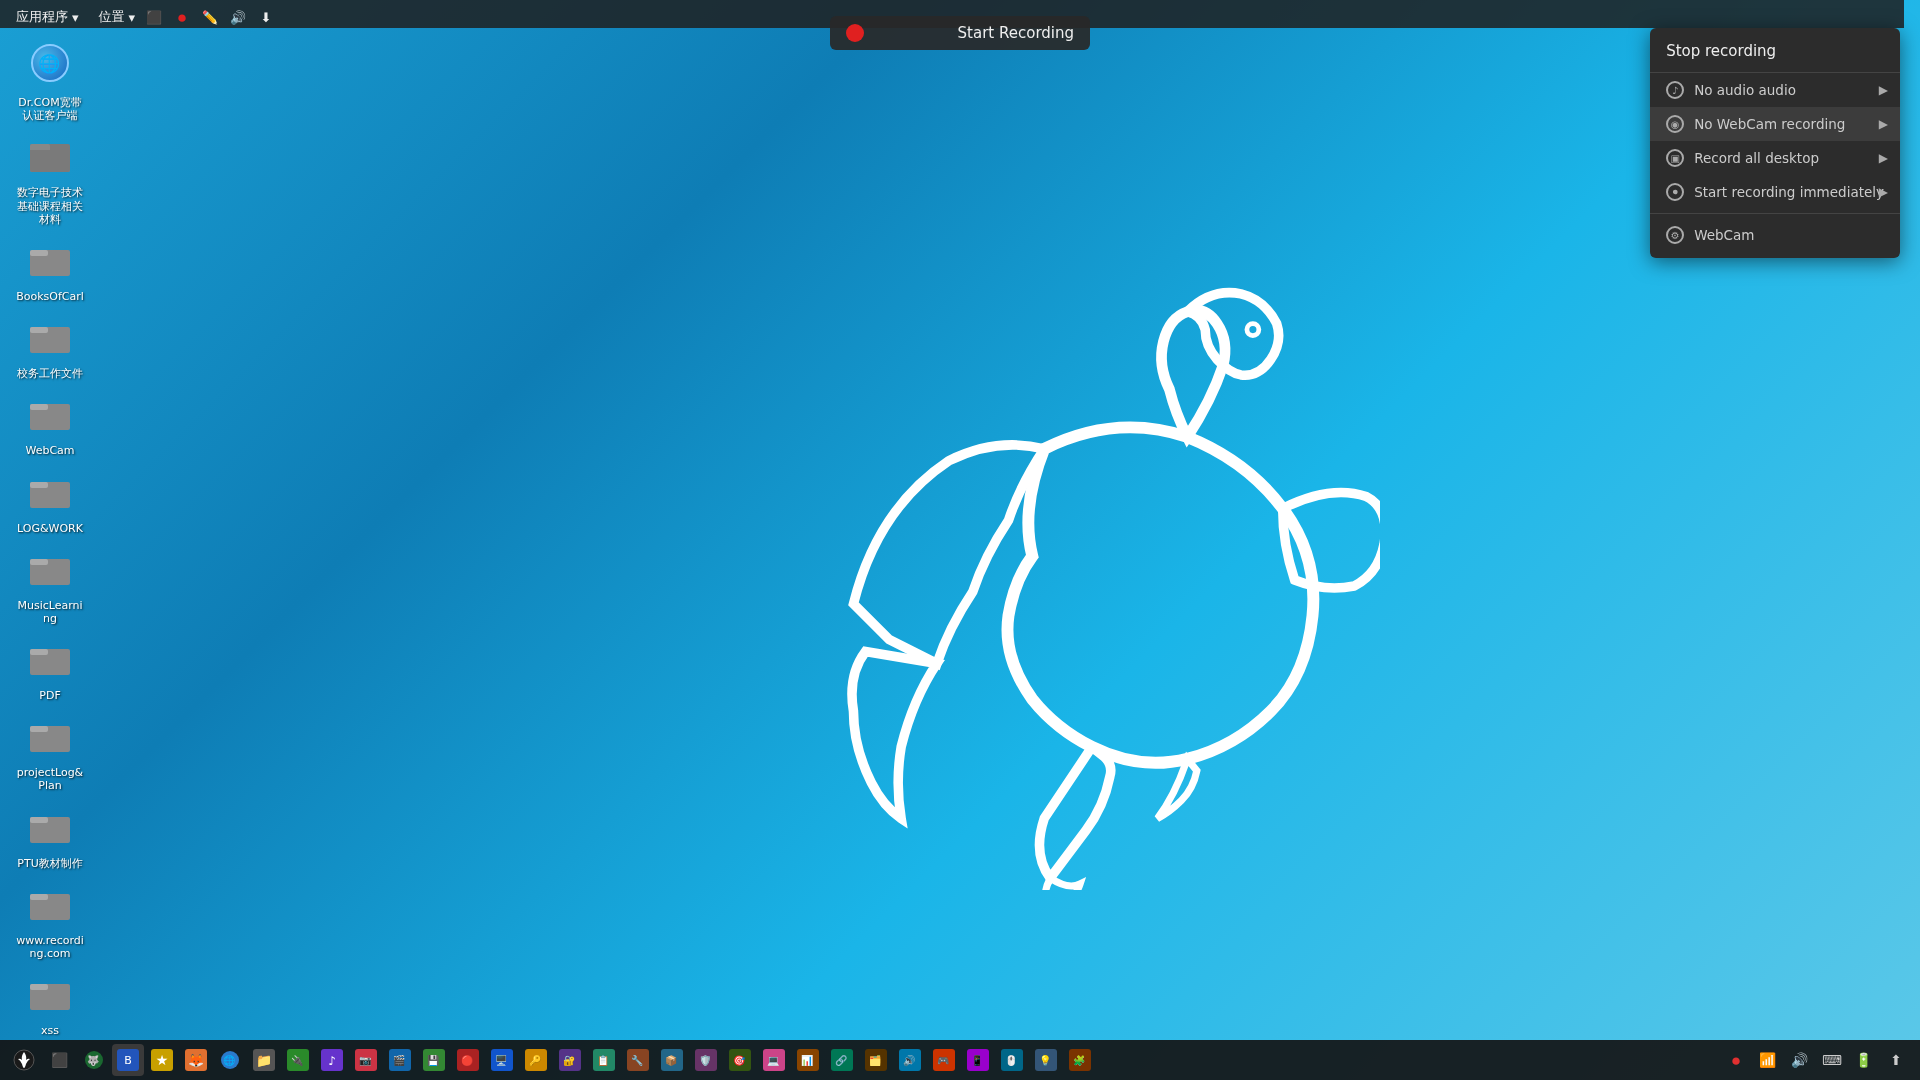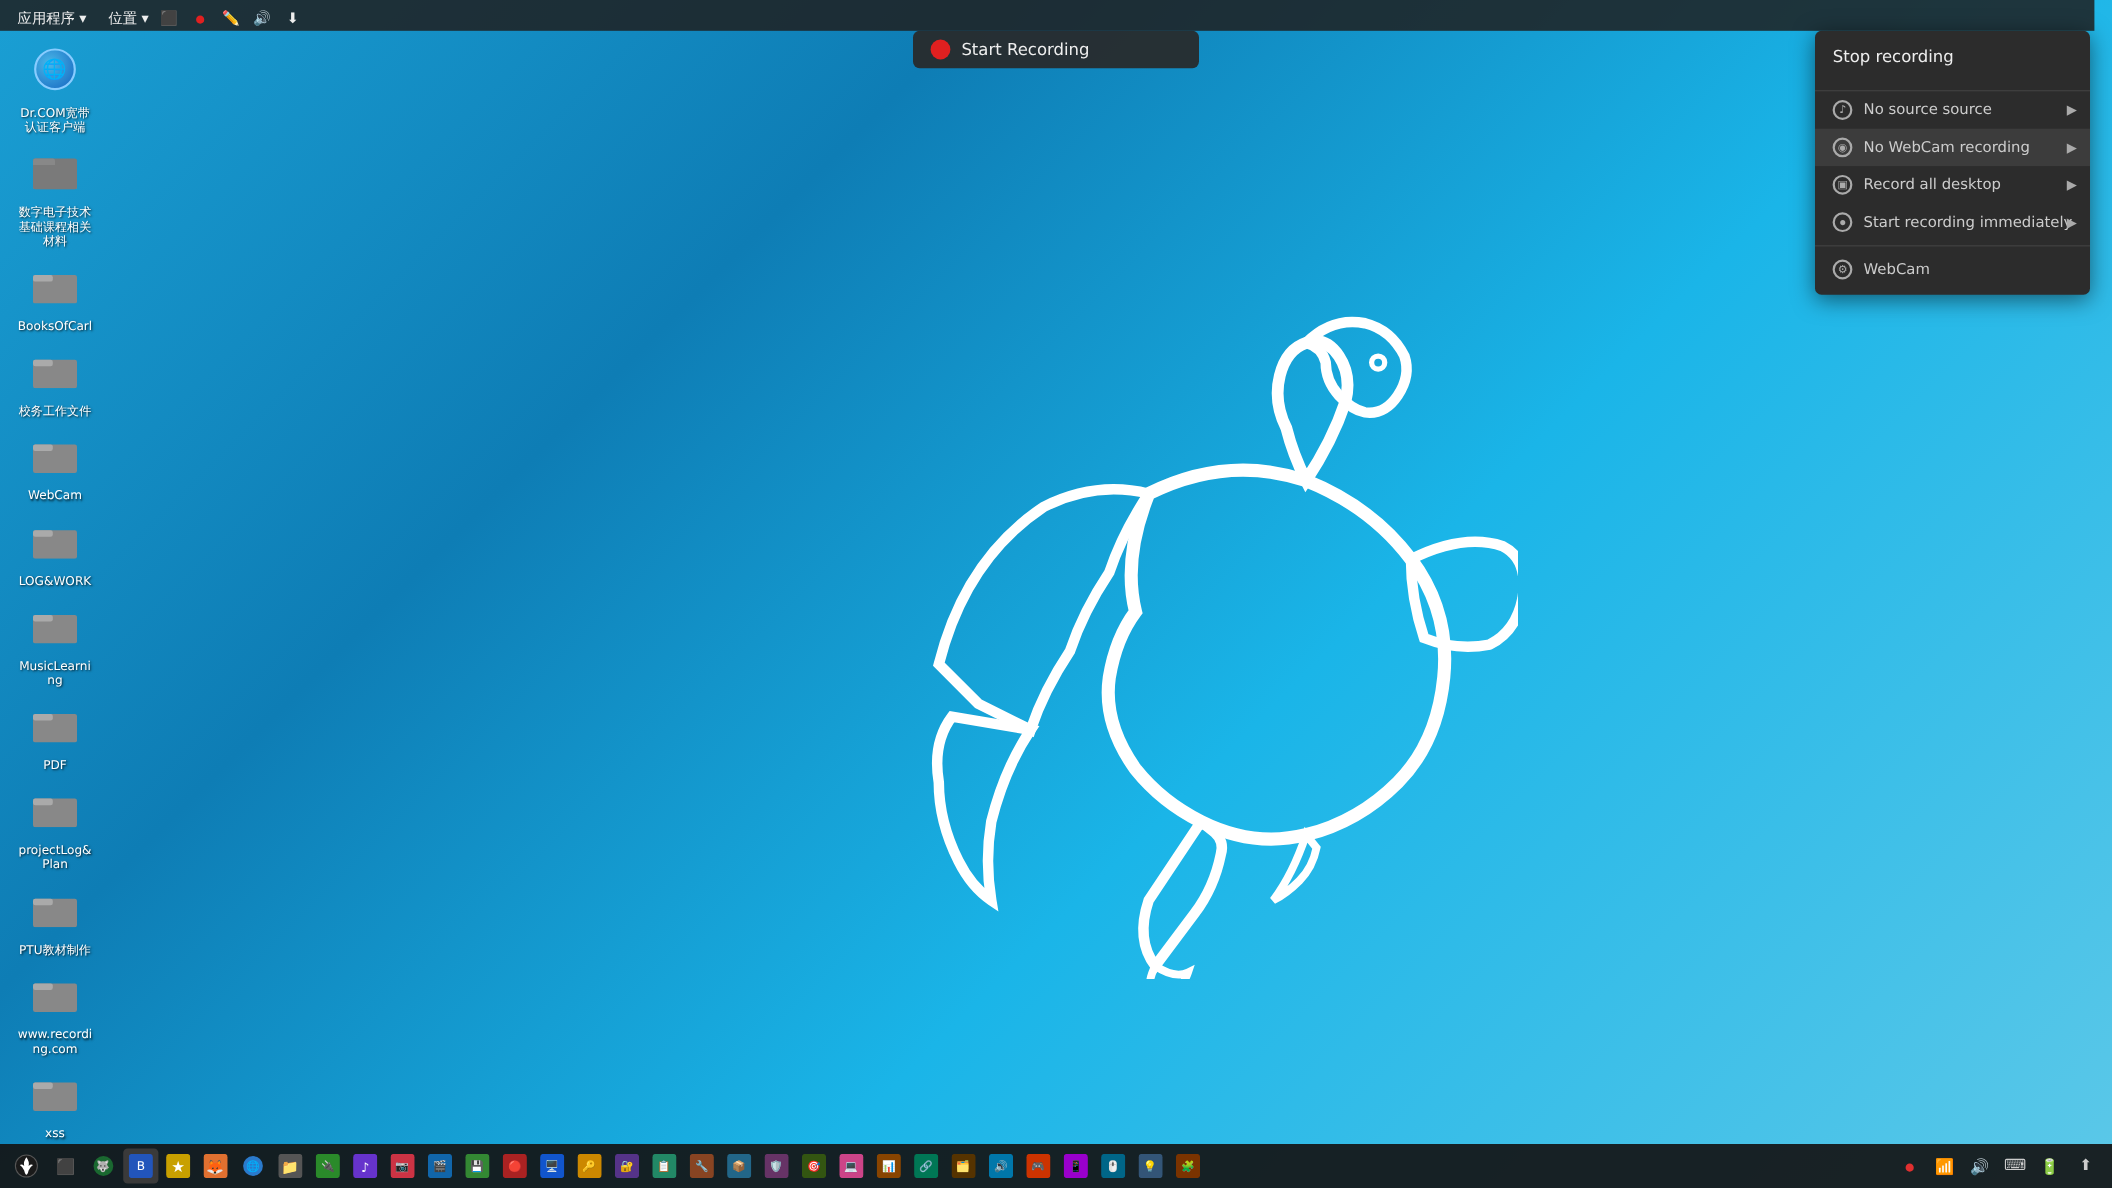--- a/index.html
+++ b/index.html
@@ -141,31 +141,32 @@
       display: flex;
       align-items: center;
       justify-content: center;
       color: #fff;
       font-size: 18px;
     }
 
     
     .start-recording-popup {
       position: absolute;
-      top: 28px;
+      top: 16px;
       left: 50%;
       transform: translateX(-50%);
       background: rgba(40,40,40,0.92);
       border-radius: 6px;
       padding: 8px 16px;
       display: flex;
       align-items: center;
       gap: 10px;
       z-index: 200;
       min-width: 260px;
+      justify-content: space-between;
     }
     .rec-dot {
       width: 18px;
       height: 18px;
       border-radius: 50%;
       background: #e02020;
       flex-shrink: 0;
     }
     .start-rec-label {
       color: #eee;
@@ -180,21 +181,21 @@
       background: #2c2c2c;
       border-radius: 6px;
       min-width: 240px;
       z-index: 300;
       padding: 6px 0;
       box-shadow: 0 4px 20px rgba(0,0,0,0.5);
     }
     .context-menu-header {
       color: #eee;
       font-size: 15px;
-      padding: 8px 16px 22px 16px;
+      padding: 8px 16px 12px 16px;
       font-weight: 500;
       border-bottom: 1px solid #444;
       cursor: pointer;
     }
     .context-menu-item {
       display: flex;
       align-items: center;
       gap: 10px;
       padding: 8px 16px;
       color: #ccc;
@@ -448,21 +449,21 @@
     <span class="start-rec-label">Start Recording</span>
   </div>
 
   <div class="context-menu">
     <div class="context-menu-header">
       <span>Stop recording</span>
     </div>
 
     <div class="context-menu-item">
       <div class="menu-icon-circle">♪</div>
-      <span>No source source</span>
+      <span>No audio audio</span>
       <span class="arrow">▶</span>
     </div>
 
     <div class="context-menu-item" style="background: rgba(255,255,255,0.08);">
       <div class="menu-icon-circle">◉</div>
       <span>No WebCam recording</span>
       <span class="arrow">▶</span>
     </div>
 
     <div class="context-menu-item">

